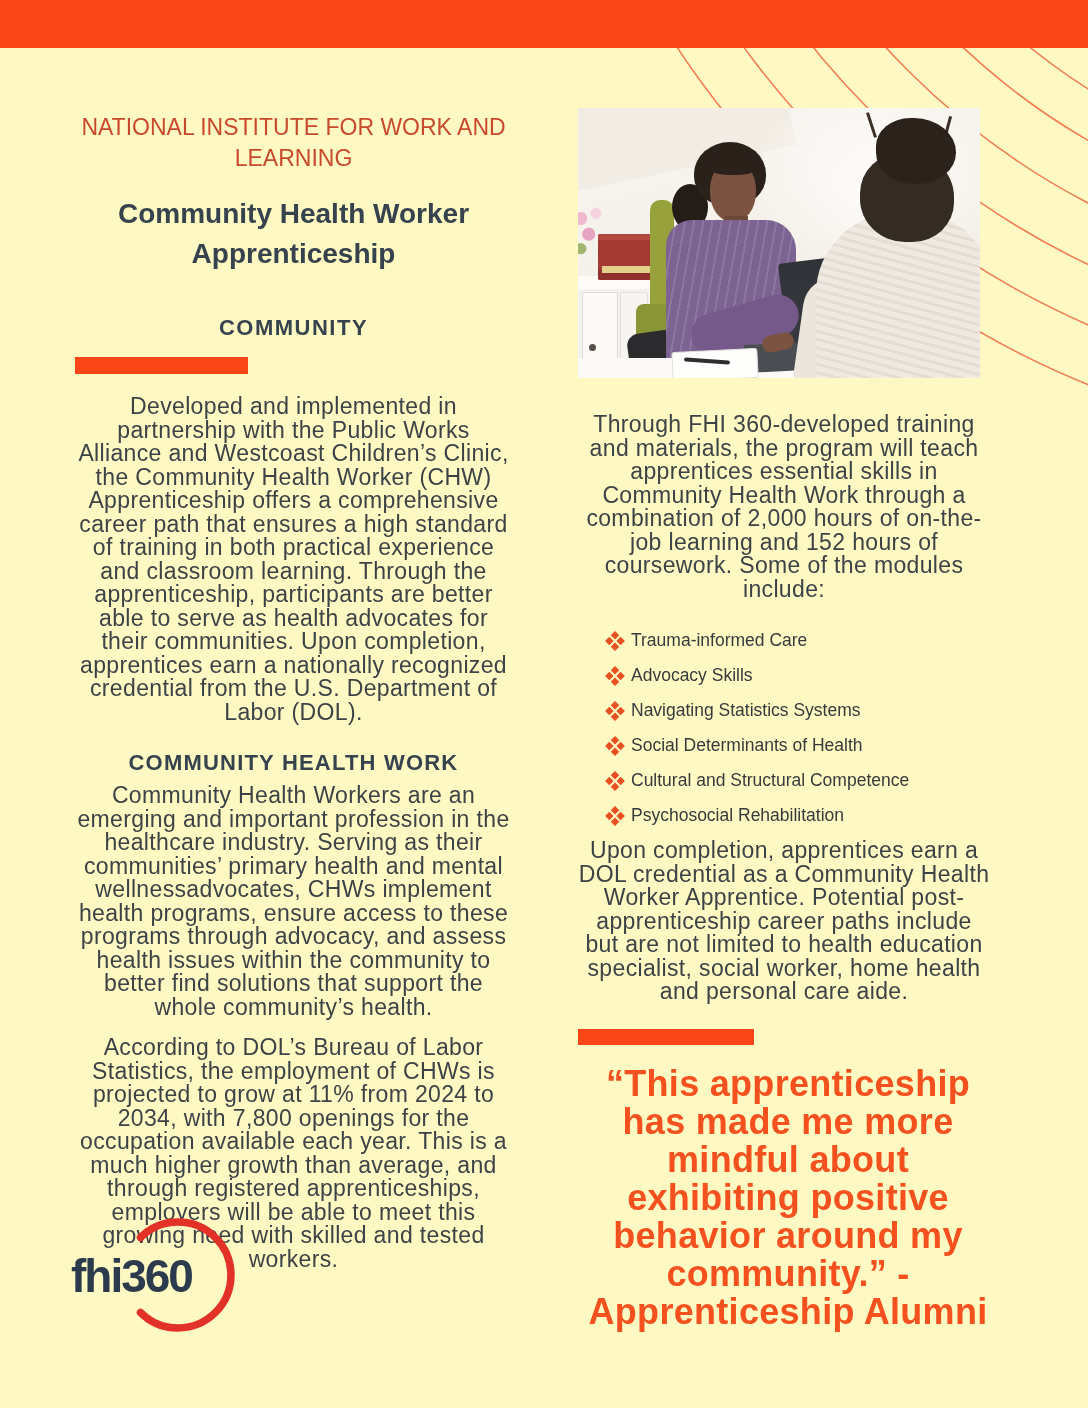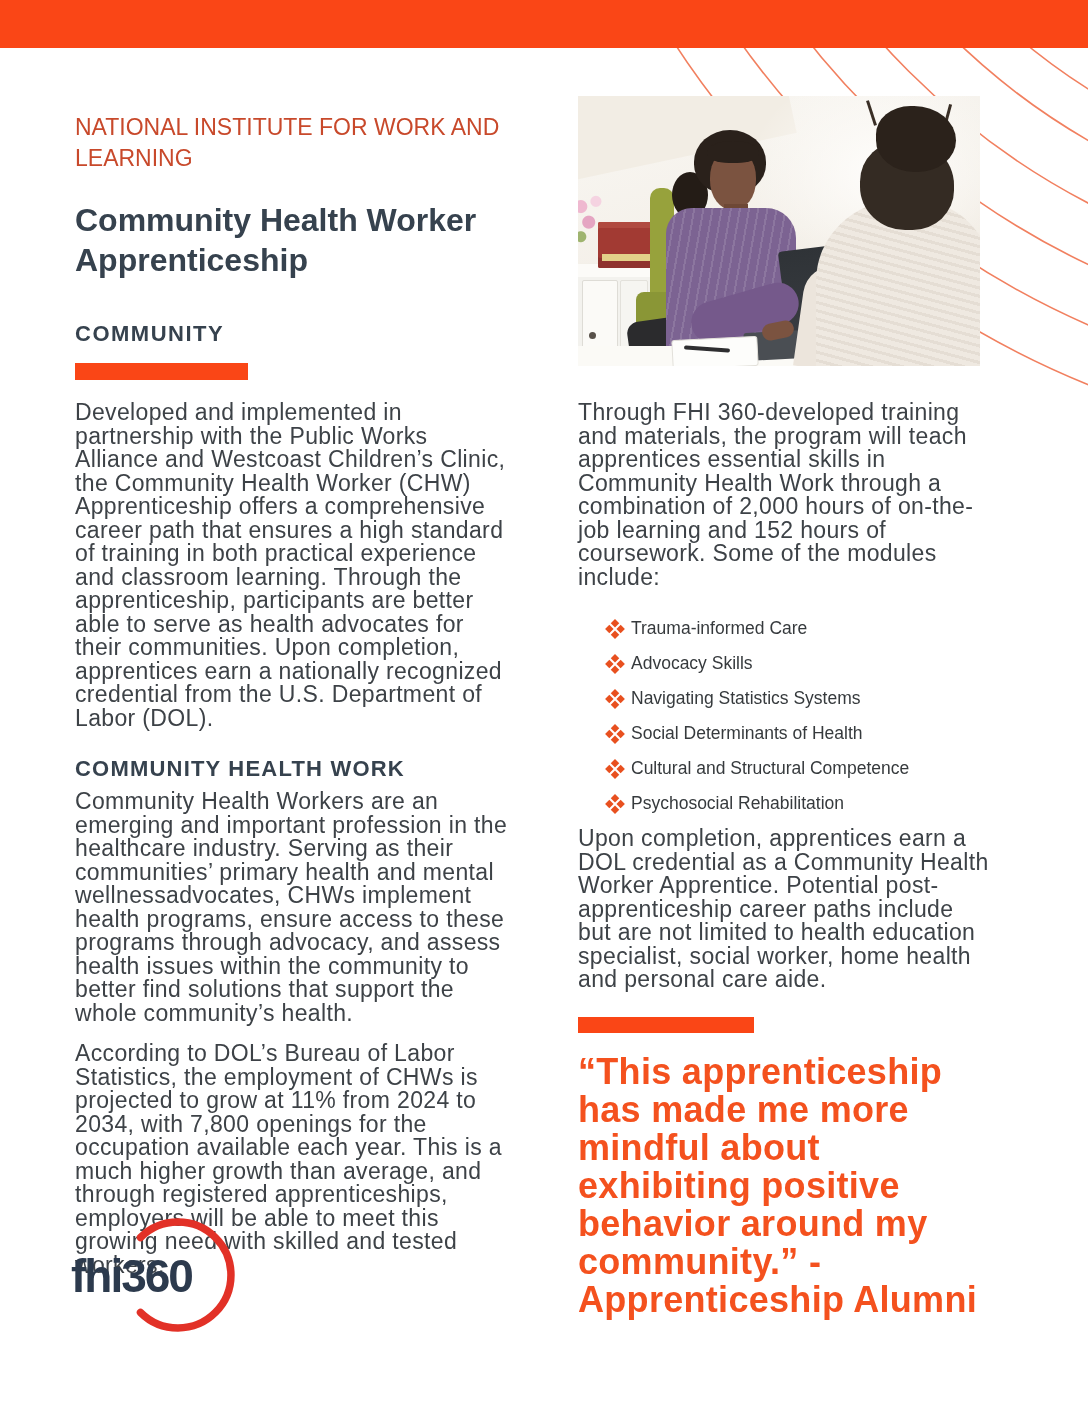--- a/index.html
+++ b/index.html
@@ -1,28 +1,28 @@
 <!DOCTYPE html>
 <html><head>
 <meta charset="utf-8">
 <style>
   html,body{margin:0;padding:0;background:#e8e8e8;}
-  .page{position:relative;width:1088px;height:1408px;background:#ffffff;overflow:hidden;
-        font-family:"Liberation Sans", sans-serif;margin:0 auto;}
+  .page{position:relative;width:1088px;height:1408px;background:#fef9c3;overflow:hidden;
+        font-family:"Liberation Sans", sans-serif;margin:0 auto;text-align:center;}
 
   
   .top-band{position:absolute;left:0;top:0;width:1088px;height:48px;background:#FA4616;z-index:3;}
   .arcs{position:absolute;left:0;top:0;z-index:1;}
 
   
   .left-col{position:absolute;left:75px;top:112px;width:437px;z-index:4;}
-  .right-col{position:absolute;left:578px;top:96px;width:412px;z-index:4;}
+  .right-col{position:absolute;left:578px;top:108px;width:412px;z-index:4;}
 
   .kicker{color:#C8492B;font-size:23px;line-height:31px;font-weight:400;}
-  .title{margin:26px 0 0;color:#36424E;font-size:32px;line-height:40px;font-weight:700;}
+  .title{margin:20px 0 0;color:#36424E;font-size:28px;line-height:40px;font-weight:700;}
   .section-heading{color:#36424E;font-weight:700;}
   .overview-h{margin:41px 0 0;font-size:22px;letter-spacing:1.5px;}
   .chw-h{margin:26px 0 8px;font-size:22px;letter-spacing:1.2px;}
   .accent-bar{width:173px;height:17px;background:#FA4616;margin-top:16px;}
   .body{color:#3D4247;font-size:23px;line-height:23.5px;letter-spacing:0.35px;margin:0;}
   .mt21{margin-top:21px;} .mt17{margin-top:17px;} .mt35{margin-top:35px;} .mt12{margin-top:12px;}
 
   
   .modules{list-style:none;margin:28px 0 0;padding:0 0 0 30px;}
   .modules li{display:flex;align-items:center;gap:9px;margin-bottom:12px;

